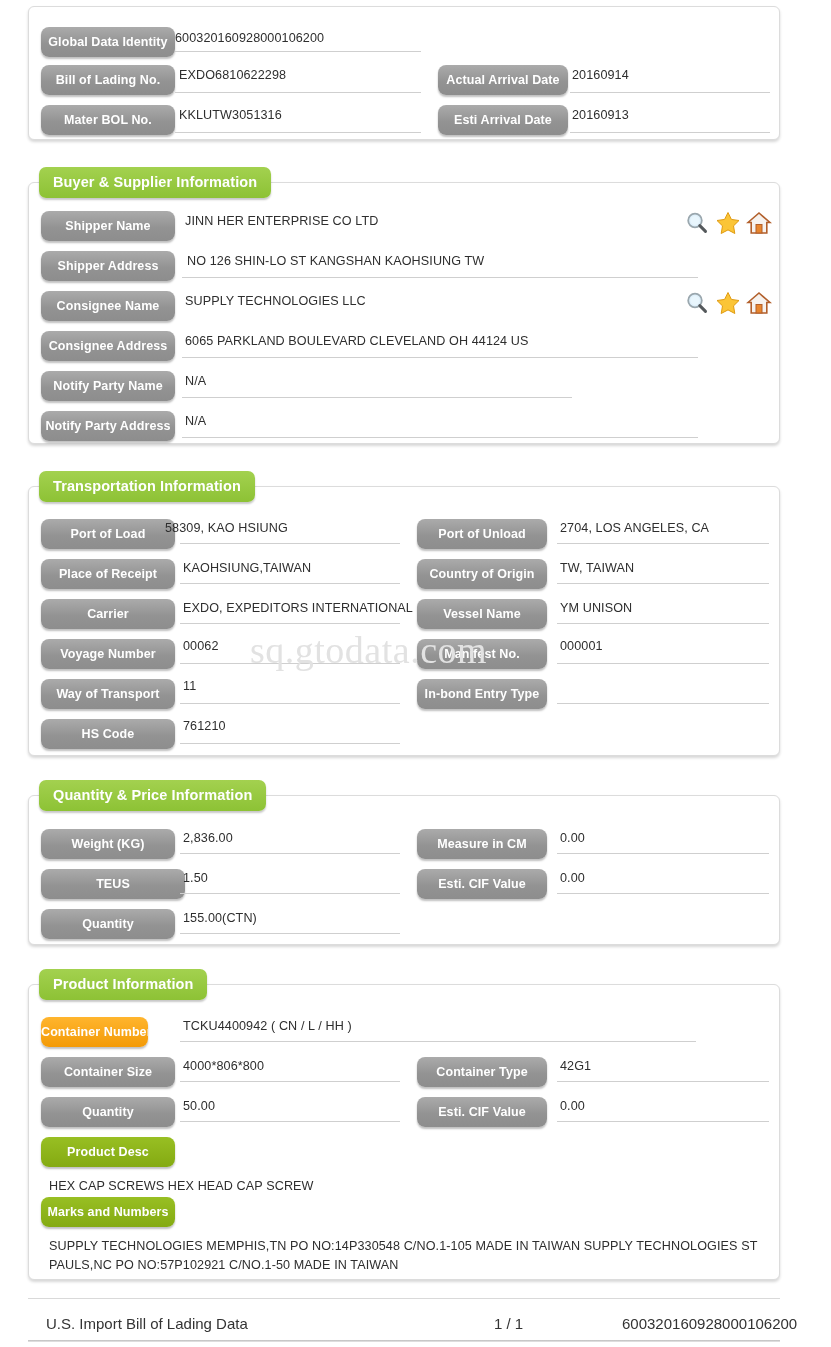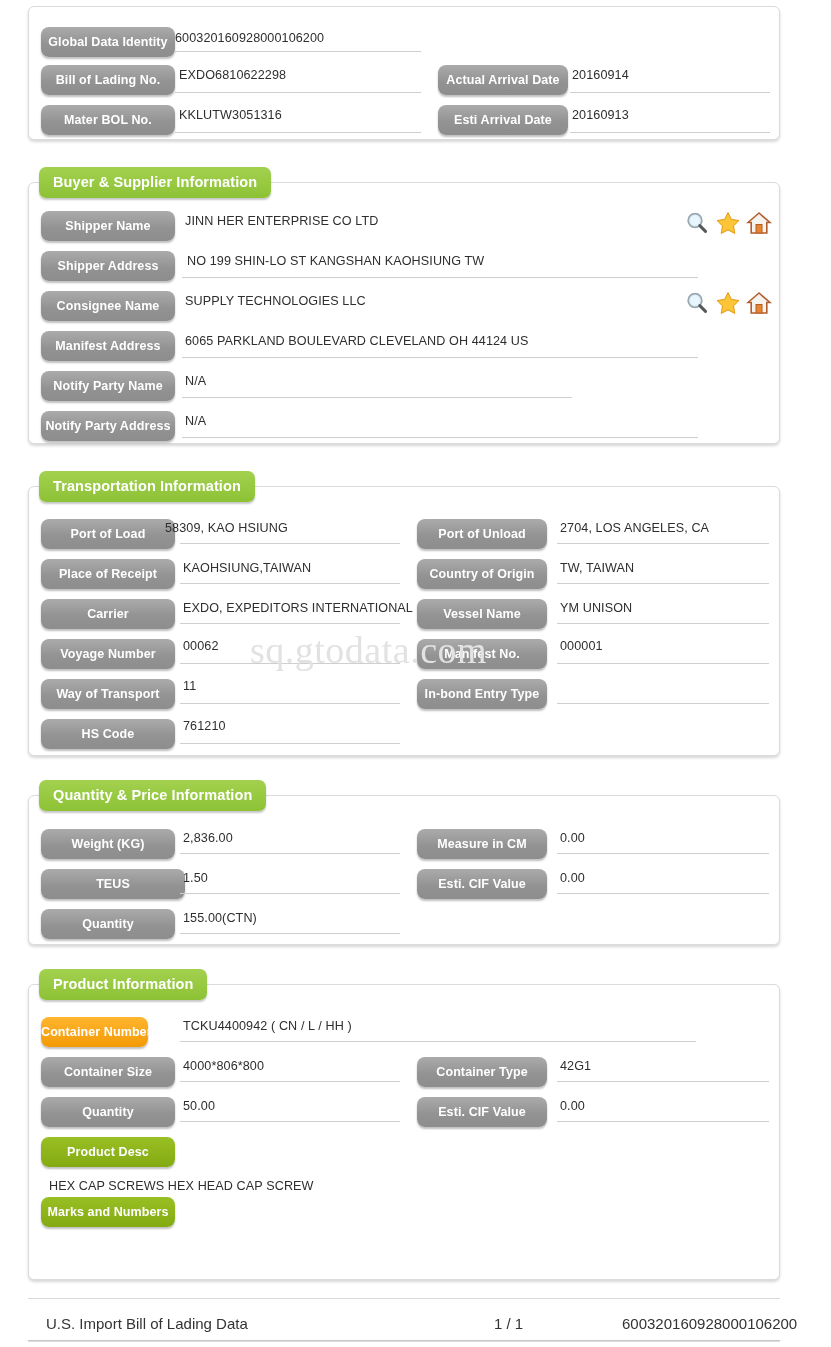--- a/index.html
+++ b/index.html
@@ -152,21 +152,21 @@
       </svg>
     </span>
     <span class="icon" style="left:717px;top:27px;">
       <svg width="26" height="26" viewBox="0 0 26 26">
         <polygon points="13,3 24,12.5 20.8,12.5 20.8,23 5.2,23 5.2,12.5 2,12.5" fill="#f6f2ee" stroke="#b25f2b" stroke-width="1.6"></polygon>
         <rect x="10" y="14.5" width="6" height="8.5" fill="#e8862e" stroke="#b25f2b" stroke-width="1"></rect>
       </svg>
     </span>
 
     <div class="pill" style="left:12px;top:68px;width:134px;">Shipper Address</div>
-    <div class="val" style="left:158px;top:71px;">NO 199 SHIN-LO ST KANGSHAN KAOHSIUNG TW</div>
+    <div class="val" style="left:158px;top:71px;">NO 126 SHIN-LO ST KANGSHAN KAOHSIUNG TW</div>
     <div class="rule" style="left:153px;top:94px;width:516px;"></div>
 
     <div class="pill" style="left:12px;top:108px;width:134px;">Consignee Name</div>
     <div class="val" style="left:156px;top:111px;">SUPPLY TECHNOLOGIES LLC</div>
 
     <span class="icon" style="left:655px;top:107px;">
       <svg width="26" height="26" viewBox="0 0 26 26">
         <circle cx="11" cy="10.5" r="6.8" fill="#dff0fb" stroke="#9aa7ae" stroke-width="1.8"></circle>
         <circle cx="11" cy="10.5" r="4.6" fill="#eaf6fd" opacity=".9"></circle>
         <line x1="15.8" y1="15.6" x2="21.5" y2="21.4" stroke="#55595c" stroke-width="3" stroke-linecap="round"></line>
@@ -177,21 +177,21 @@
         <polygon points="13,2.5 16.4,9.4 24,10.5 18.5,15.9 19.8,23.5 13,19.9 6.2,23.5 7.5,15.9 2,10.5 9.6,9.4" fill="#fbc537" stroke="#e09b12" stroke-width="1"></polygon>
       </svg>
     </span>
     <span class="icon" style="left:717px;top:107px;">
       <svg width="26" height="26" viewBox="0 0 26 26">
         <polygon points="13,3 24,12.5 20.8,12.5 20.8,23 5.2,23 5.2,12.5 2,12.5" fill="#f6f2ee" stroke="#b25f2b" stroke-width="1.6"></polygon>
         <rect x="10" y="14.5" width="6" height="8.5" fill="#e8862e" stroke="#b25f2b" stroke-width="1"></rect>
       </svg>
     </span>
 
-    <div class="pill" style="left:12px;top:148px;width:134px;">Manifest Address</div>
+    <div class="pill" style="left:12px;top:148px;width:134px;">Consignee Address</div>
     <div class="val" style="left:156px;top:151px;">6065 PARKLAND BOULEVARD CLEVELAND OH 44124 US</div>
     <div class="rule" style="left:153px;top:174px;width:516px;"></div>
 
     <div class="pill" style="left:12px;top:188px;width:134px;">Notify Party Name</div>
     <div class="val" style="left:156px;top:191px;">N/A</div>
     <div class="rule" style="left:153px;top:214px;width:390px;"></div>
 
     <div class="pill" style="left:12px;top:228px;width:134px;">Notify Party Address</div>
     <div class="val" style="left:156px;top:231px;">N/A</div>
     <div class="rule" style="left:153px;top:254px;width:516px;"></div>
@@ -289,20 +289,21 @@
     <div class="rule" style="left:151px;top:136px;width:220px;"></div>
 
     <div class="pill" style="left:388px;top:112px;width:130px;">Esti. CIF Value</div>
     <div class="val" style="left:531px;top:114px;">0.00</div>
     <div class="rule" style="left:528px;top:136px;width:212px;"></div>
 
     <div class="pill green" style="left:12px;top:152px;width:134px;">Product Desc</div>
     <div class="ftext" style="left:20px;top:192px;width:700px;">HEX CAP SCREWS HEX HEAD CAP SCREW</div>
 
     <div class="pill green" style="left:12px;top:212px;width:134px;">Marks and Numbers</div>
+    <div class="ftext" style="left:20px;top:252px;width:710px;">SUPPLY TECHNOLOGIES MEMPHIS,TN PO NO:14P330548 C/NO.1-105 MADE IN TAIWAN SUPPLY TECHNOLOGIES ST PAULS,NC PO NO:57P102921 C/NO.1-50 MADE IN TAIWAN</div>
   </div>
 
   <div class="watermark">sq.gtodata.com</div>
 
   <div class="footer-line"></div>
   <div class="ftxt" style="left:46px;top:1315px;">U.S. Import Bill of Lading Data</div>
   <div class="ftxt" style="left:494px;top:1315px;">1 / 1</div>
   <div class="ftxt" style="left:622px;top:1315px;">600320160928000106200</div>
   <div class="footer-bottom"></div>
 

